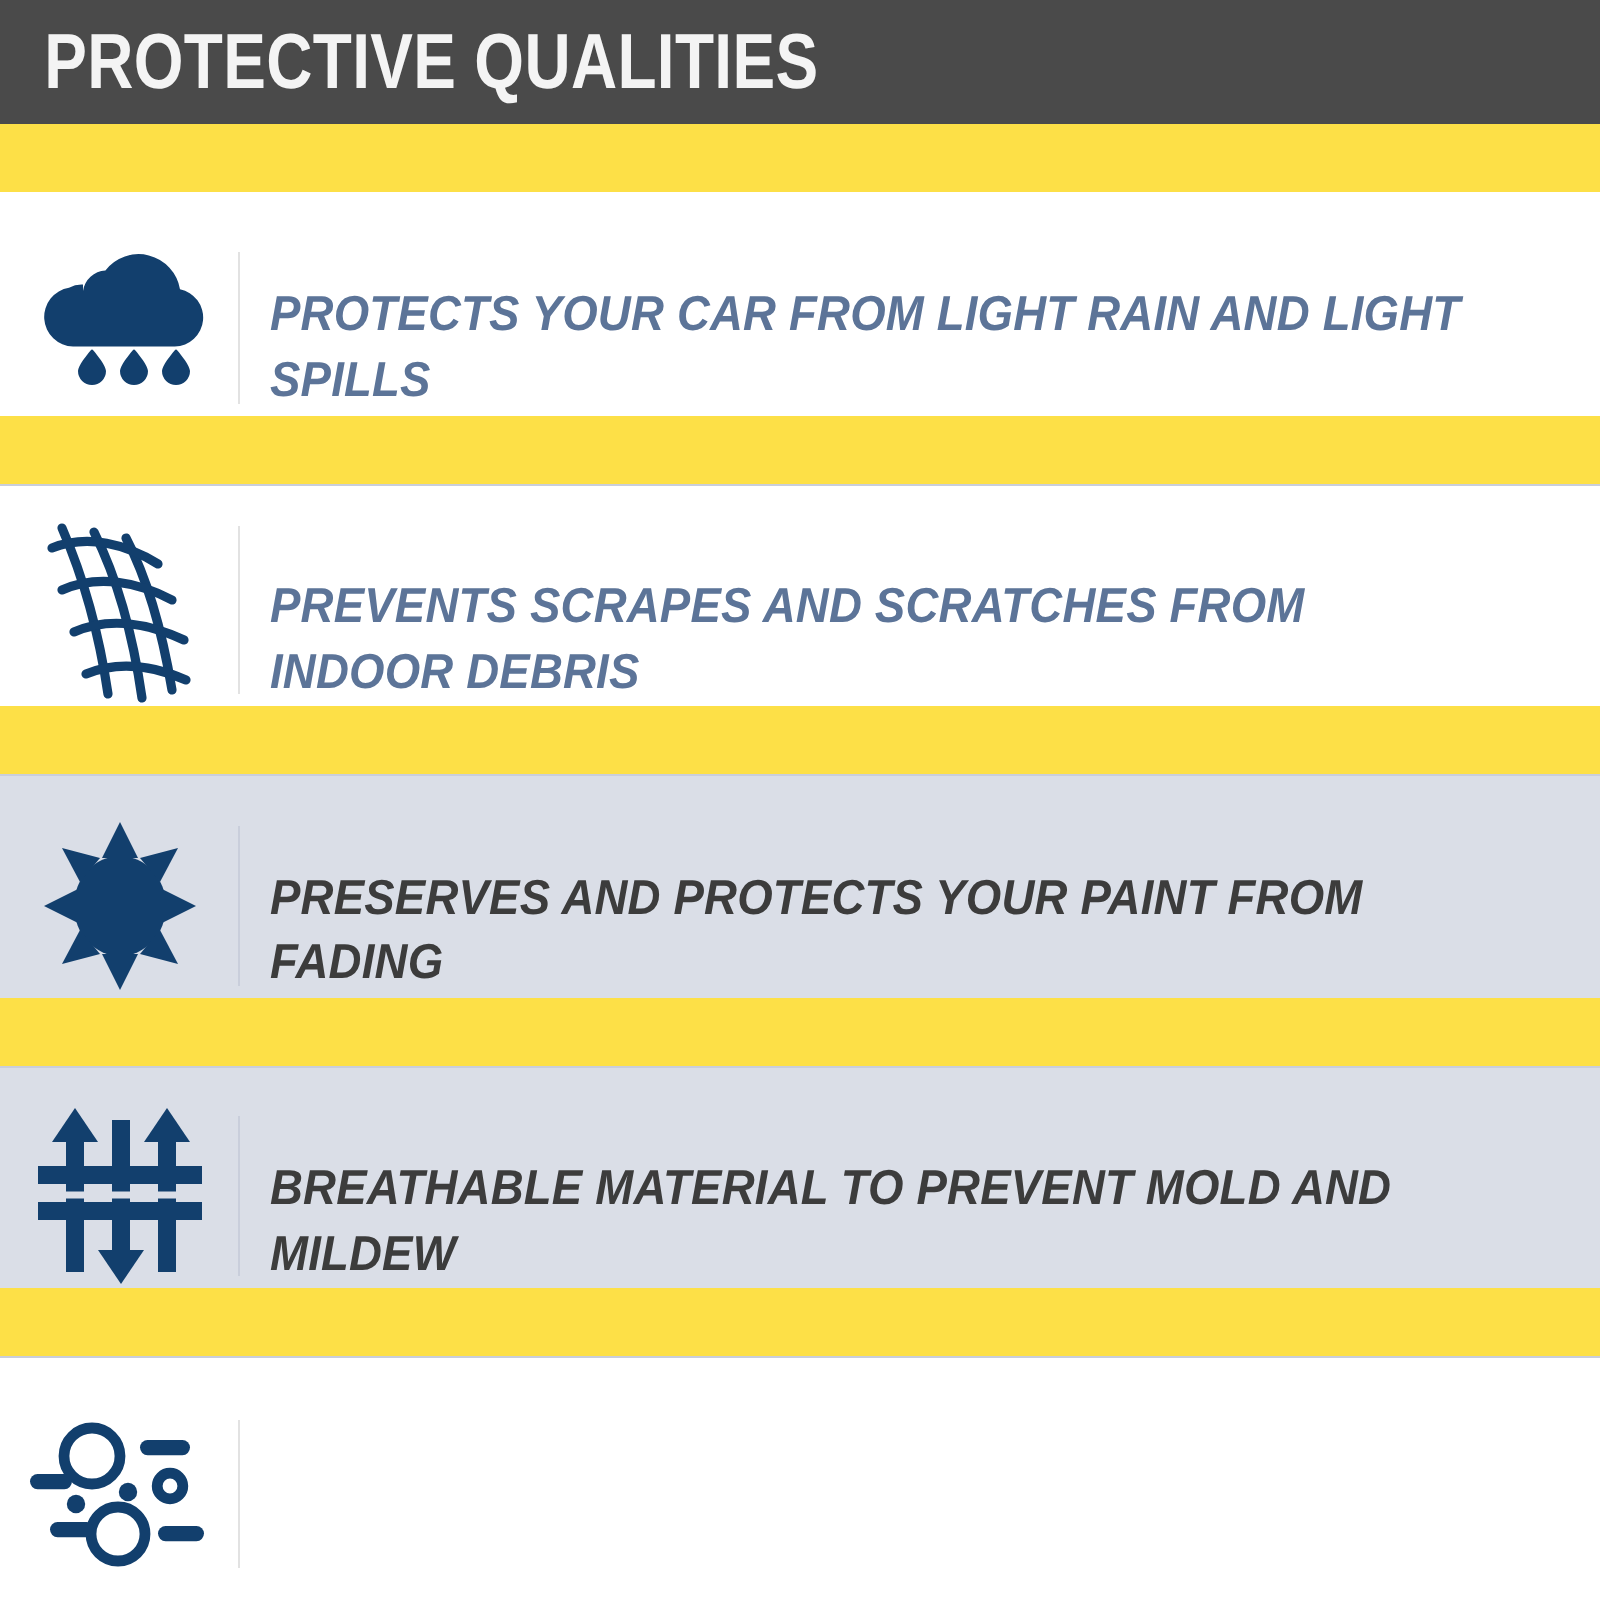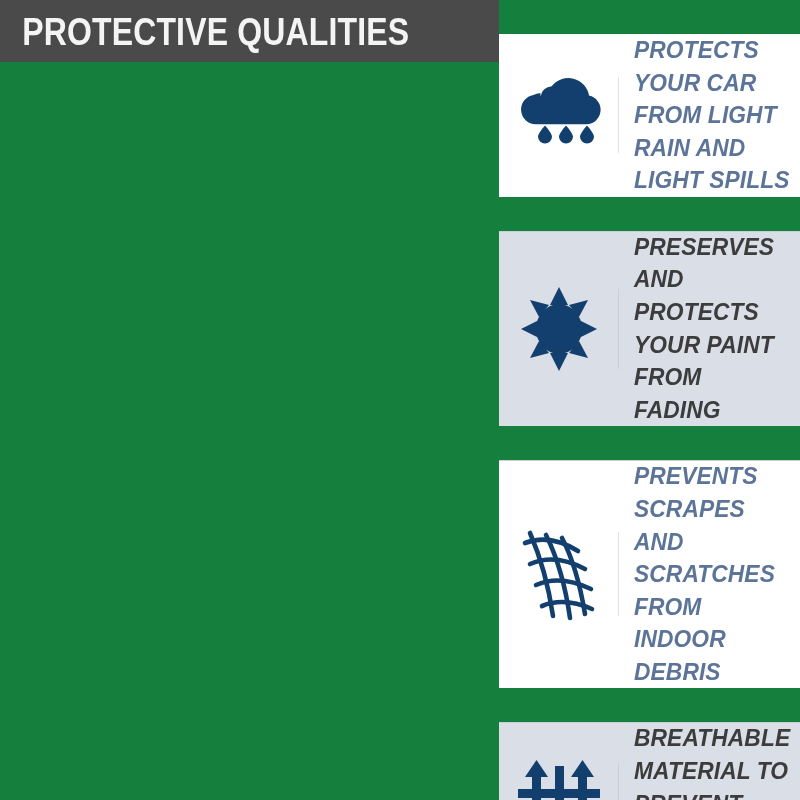--- a/index.html
+++ b/index.html
@@ -6,22 +6,22 @@
 
   html, body {
     width:800px; height:800px;
     background:#ffffff;
     font-family:"Liberation Sans", sans-serif;
     overflow:hidden;
   }
 
   .infographic {
     width:800px; height:800px;
-    display:flex; flex-direction:row;
-    background:#15803d;
+    display:flex; flex-direction:column;
+    background:#fde047;
   }
 
   
   .header {
     height:62px; flex:0 0 62px;
     background:#4a4a4a;
     display:flex; align-items:center;
   }
   .header-title {
     color:#f4f4f4;
@@ -34,21 +34,21 @@
     white-space:nowrap;
     line-height:1;
   }
 
   
   .rows { flex:1 1 auto; display:flex; flex-direction:column; }
 
   .row {
     flex:1 1 0;
     display:flex;
-    align-items:center;
+    align-items:flex-end;
     position:relative;
     margin-top:34px;
   }
   .row.odd  { background:#ffffff; }
   .row.even { background:#dadee7; }
 
   .row + .row::before{
     content:""; position:absolute; left:0; right:0; top:0;
     height:1px; background:#c9cedb;
   }
@@ -100,20 +100,39 @@
       <div class="icon-cell">
         <svg width="86" height="88" viewBox="0 0 86 88">
           <path fill="#123f6d" d="M24.5 25.5a12 12 0 0 1 11.2-10.3A21 21 0 0 1 73 24.6a14.5 14.5 0 0 1-2.6 28.7H19.5a14.8 14.8 0 0 1-2-29.4 13 13 0 0 1 7-1.6z"></path>
           <path fill="#123f6d" d="M25 61.5c0-2.6 4.6-8.3 6.3-10.3a.9.9 0 0 1 1.4 0C34.4 53.2 39 58.9 39 61.5a7 7 0 0 1-14 0z" transform="translate(-3,4)"></path>
           <path fill="#123f6d" d="M25 61.5c0-2.6 4.6-8.3 6.3-10.3a.9.9 0 0 1 1.4 0C34.4 53.2 39 58.9 39 61.5a7 7 0 0 1-14 0z" transform="translate(18,4)"></path>
           <path fill="#123f6d" d="M25 61.5c0-2.6 4.6-8.3 6.3-10.3a.9.9 0 0 1 1.4 0C34.4 53.2 39 58.9 39 61.5a7 7 0 0 1-14 0z" transform="translate(39,4)"></path>
         </svg>
       </div>
       <div class="text-cell">
         <div class="row-text">PROTECTS YOUR CAR FROM LIGHT RAIN AND LIGHT SPILLS</div>
+      </div>
+    </div>
+
+    <div class="row odd">
+      <div class="icon-cell">
+        <svg width="86" height="96" viewBox="0 0 86 96">
+          <g fill="none" stroke="#123f6d" stroke-width="4.6" stroke-linecap="round">
+            <path d="M14 7 C24 30 32 56 37 90"></path>
+            <path d="M30 9 C41 31 49 57 54 92"></path>
+            <path d="M46 12 C57 33 64 58 69 88"></path>
+            <path d="M9 17 C27 10 46 15 62 25"></path>
+            <path d="M14 38 C32 30 52 34 69 43"></path>
+            <path d="M20 59 C38 51 58 55 75 63"></path>
+            <path d="M26 80 C43 73 60 76 76 83"></path>
+          </g>
+        </svg>
+      </div>
+      <div class="text-cell">
+        <div class="row-text">PREVENTS SCRAPES AND SCRATCHES FROM INDOOR DEBRIS</div>
       </div>
     </div>
 
     <div class="row even">
       <div class="icon-cell">
         <svg width="84" height="92" viewBox="0 0 84 92">
           <ellipse cx="42" cy="46" rx="23" ry="25" fill="#123f6d"></ellipse>
           <g fill="#123f6d">
             <polygon points="42,4 51,22 33,22"></polygon>
             <polygon points="42,88 51,70 33,70"></polygon>
@@ -124,39 +143,20 @@
             <polygon points="13,75 32,70 22,58"></polygon>
             <polygon points="71,75 52,70 62,58"></polygon>
           </g>
         </svg>
       </div>
       <div class="text-cell">
         <div class="row-text">PRESERVES AND PROTECTS YOUR PAINT FROM FADING</div>
       </div>
     </div>
 
-    <div class="row odd">
-      <div class="icon-cell">
-        <svg width="86" height="96" viewBox="0 0 86 96">
-          <g fill="none" stroke="#123f6d" stroke-width="4.6" stroke-linecap="round">
-            <path d="M14 7 C24 30 32 56 37 90"></path>
-            <path d="M30 9 C41 31 49 57 54 92"></path>
-            <path d="M46 12 C57 33 64 58 69 88"></path>
-            <path d="M9 17 C27 10 46 15 62 25"></path>
-            <path d="M14 38 C32 30 52 34 69 43"></path>
-            <path d="M20 59 C38 51 58 55 75 63"></path>
-            <path d="M26 80 C43 73 60 76 76 83"></path>
-          </g>
-        </svg>
-      </div>
-      <div class="text-cell">
-        <div class="row-text">PREVENTS SCRAPES AND SCRATCHES FROM INDOOR DEBRIS</div>
-      </div>
-    </div>
-
     <div class="row even">
       <div class="icon-cell">
         <svg width="88" height="92" viewBox="0 0 88 92">
           <g fill="#123f6d">
 
             <rect x="17" y="14" width="9" height="70"></rect>
             <polygon points="21.5,2 33,19 10,19"></polygon>
 
             <rect x="40" y="8" width="9" height="70"></rect>
             <polygon points="44.5,90 33,73 56,73"></polygon>

